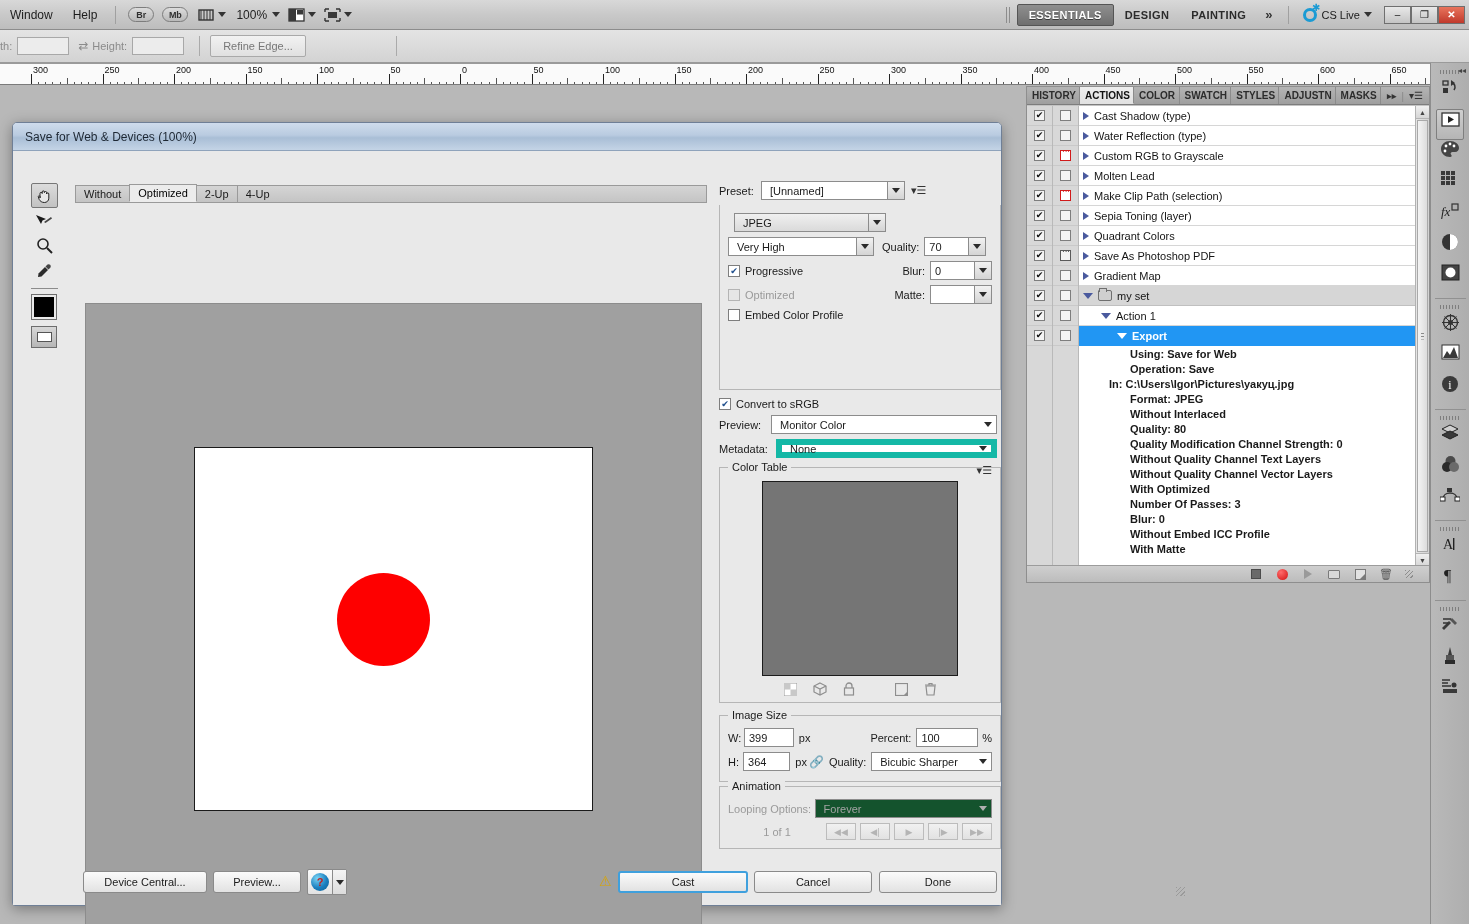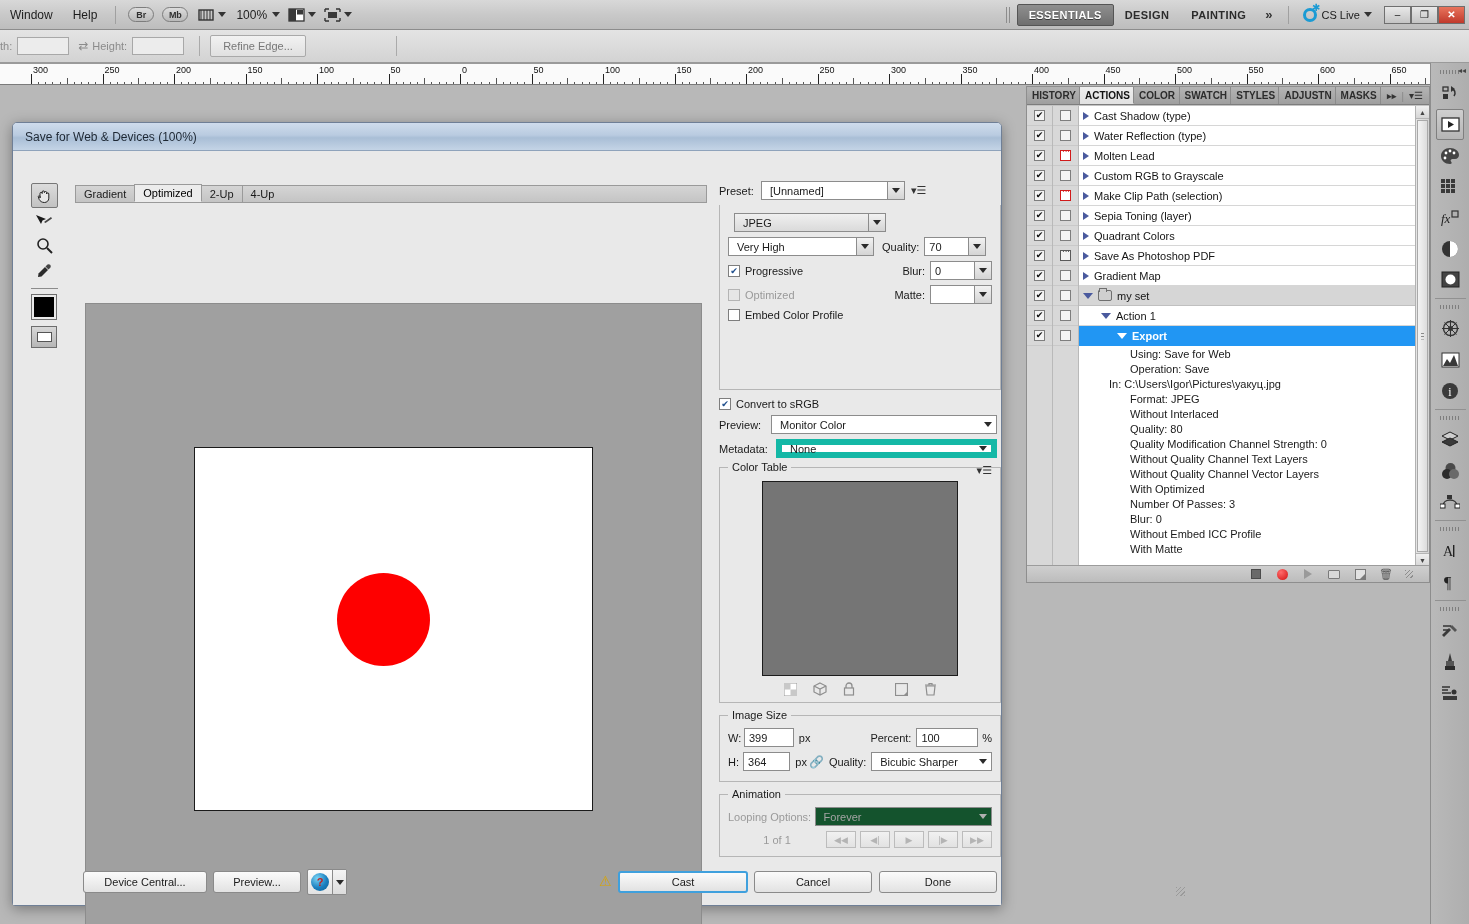--- a/index.html
+++ b/index.html
@@ -189,21 +189,21 @@
     border-top: 6px solid #4a5a9e; border-bottom: none; }
   .tri.open.white { border-top-color: #fff; }
   .folder-ic {
     width: 14px; height: 11px; margin-right: 5px; border: 1px solid #6f6f6f;
     border-radius: 1px 2px 2px 2px; background: #cfcfcf; position: relative;
   }
   .folder-ic::before { content:""; position:absolute; top:-3px; left:0; width:6px;
     height:3px; background:#cfcfcf; border:1px solid #6f6f6f; border-bottom:none;
     border-radius:1px 1px 0 0; }
   .act-step { height: 15px; display: flex; align-items: center; font-size: 11px;
-    color: #1a1a1a; padding-left: 0px; }
+    color: #1a1a1a; padding-left: 0px; font-weight: bold; }
 
   .act-footer {
     position: absolute; bottom: 0; left: 0; width: 402px; height: 17px;
     background: linear-gradient(to bottom,#cfcfcf,#bcbcbc);
     border-top: 1px solid #9c9c9c;
     display: flex; align-items: center; justify-content: flex-end; gap: 12px;
     padding-right: 16px;
   }
   .af-ic { width: 14px; height: 13px; display: flex; align-items: center; justify-content: center; }
   .af-stop { width: 10px; height: 10px; background: #6a6a6a; border: 1px solid #4b4b4b; }
@@ -222,21 +222,21 @@
   
   .rail {
     position: absolute; top: 63px; right: 0; width: 39px; height: 861px;
     background: linear-gradient(to right,#b9b9b9,#aeaeae);
     border-left: 1px solid #8d8d8d;
     display: flex; flex-direction: column; align-items: center; padding-top: 4px;
   }
   .rail-grip { width: 20px; height: 4px; margin: 3px 0 4px 0;
     background: repeating-linear-gradient(to right,#7e7e7e 0 1px,transparent 1px 3px); }
   .rail-ic {
-    width: 28px; height: 31px; display: flex; align-items: center; justify-content: center;
+    width: 28px; height: 31px; display: flex; justify-content: center;
     font-size: 16px; color: #3b3b3b;
   }
   .rail-ic.sel { background: linear-gradient(to bottom,#cfcfcf,#b5b5b5);
     border: 1px solid #7f7f7f; border-radius: 2px; }
   .rail-sep { width: 31px; height: 1px; background: #919191; margin: 3px 0; }
   .rail-collapse { position: absolute; top: 3px; right: 3px; font-size: 8px; color: #444; }
 
   
   .dlg {
     position: absolute; top: 122px; left: 12px; width: 990px; height: 784px;
@@ -808,25 +808,25 @@
           <div class="act-row">
             <span class="tri"></span>
             <span>Cast Shadow (type)</span>
           </div>
           <div class="act-row">
             <span class="tri"></span>
             <span>Water Reflection (type)</span>
           </div>
           <div class="act-row">
             <span class="tri"></span>
-            <span>Molten Lead</span>
+            <span>Custom RGB to Grayscale</span>
           </div>
           <div class="act-row">
             <span class="tri"></span>
-            <span>Custom RGB to Grayscale</span>
+            <span>Molten Lead</span>
           </div>
           <div class="act-row">
             <span class="tri"></span>
             <span>Make Clip Path (selection)</span>
           </div>
           <div class="act-row">
             <span class="tri"></span>
             <span>Sepia Toning (layer)</span>
           </div>
           <div class="act-row">
@@ -1069,21 +1069,21 @@
             </svg>
         </div>
         <div class="tool-sep"></div>
         <div class="tool-swatch"></div>
         <div class="tool-mat">
           <div class="tool-mat-in"></div>
         </div>
       </div>
 
       <div class="prev-tabs">
-        <div class="ptab">Gradient</div>
+        <div class="ptab">Without</div>
         <div class="ptab active">Optimized</div>
         <div class="ptab">2-Up</div>
         <div class="ptab">4-Up</div>
         <div class="ptab-fill"></div>
       </div>
 
       <div class="canvas-wrap">
         <div class="canvas-img">
           <div class="red-dot"></div>
         </div>
@@ -1245,21 +1245,21 @@
             <span class="lbl" style="margin-left:5px">Quality:</span>
             <div class="sel-box" style="width:128px;margin-left:5px">
               <span>Bicubic Sharper</span>
               <span class="arrowbx" style="border-left:none;background:none">
                   <span class="arr"></span>
                 </span>
             </div>
           </div>
         </div>
 
-        <div class="grp" style="margin-top:12px;padding-top:12px">
+        <div class="grp" style="margin-top:4px;padding-top:12px">
           <span class="grp-title">Animation</span>
           <div class="row">
             <span class="lbl dis" style="width:92px">Looping Options:</span>
             <div class="sel-box dis" style="width:188px">
               <span>Forever</span>
               <span class="arrowbx" style="border-left:none;background:none">
                   <span class="arr dis"></span>
                 </span>
             </div>
           </div>

